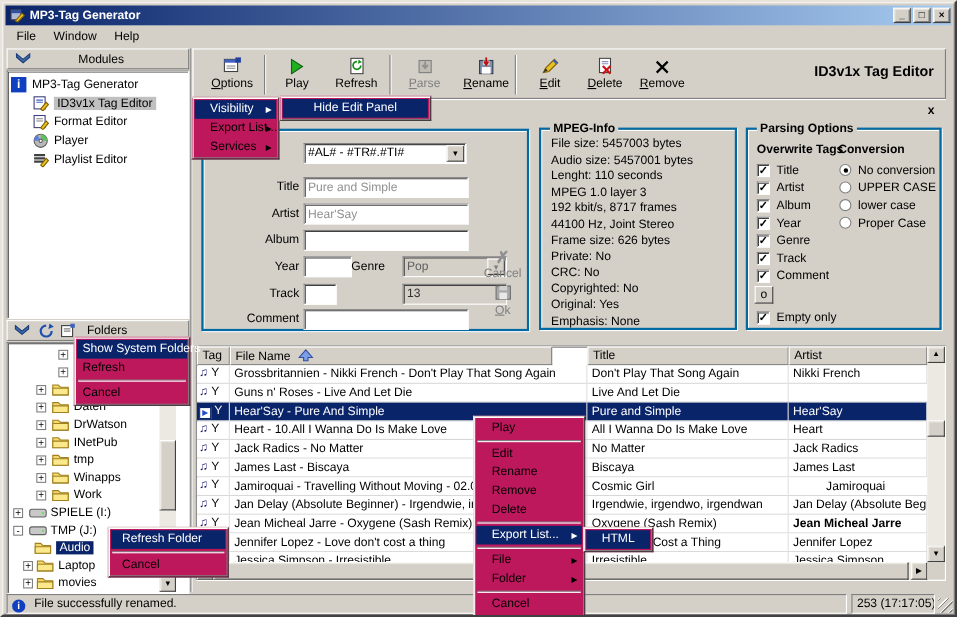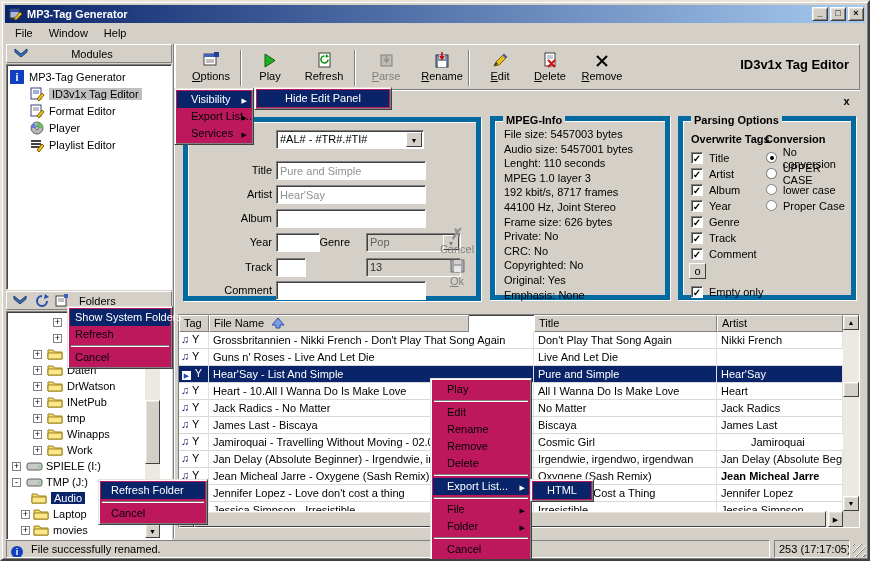--- a/index.html
+++ b/index.html
@@ -2,21 +2,21 @@
 <html><head>
 <meta charset="utf-8">
 <style>
   * { margin:0; padding:0; box-sizing:border-box; }
   html,body { width:870px; height:561px; font-family:"Liberation Sans", sans-serif; font-size:11px; color:#000; }
   #win { position:relative; width:870px; height:561px; background:#d4d0c8; overflow:hidden;
          border:2px solid; border-color:#e8e4dc #404040 #404040 #e8e4dc; box-shadow:inset 1px 1px 0 #fff, inset -1px -1px 0 #808080; }
   .abs { position:absolute; }
   .sunken { border:1px solid; border-color:#808080 #fff #fff #808080; box-shadow:inset 1px 1px 0 #404040; background:#fff; }
   .raisedbar { border:1px solid; border-color:#fff #808080 #808080 #fff; }
-  .etched { border:5px solid #0369a1; box-shadow:1px 1px 0 #fff, inset 1px 1px 0 #fff; }
+  .etched { border:2px solid #0369a1; box-shadow:1px 1px 0 #fff, inset 1px 1px 0 #fff; }
   .titlebar { left:3px; top:3px; right:3px; height:18px; background:linear-gradient(to right,#0a246a,#a6caf0);
               display:flex; align-items:center; padding-left:4px; color:#fff; font-weight:bold; }
   .tbtn { width:16px; height:14px; background:#d4d0c8; border:1px solid; border-color:#fff #404040 #404040 #fff;
           box-shadow:inset 1px 1px 0 #e8e4dc, inset -1px -1px 0 #808080; font-size:9px; line-height:11px; text-align:center;
           margin-left:2px; color:#000; font-weight:bold; }
   .menubar { left:3px; top:22px; right:3px; height:18px; display:flex; align-items:center; gap:2px; padding-left:3px; }
   .menubar span { padding:2px 7px; }
   .hdrbar { background:#d4d0c8; display:flex; align-items:center; font-weight:normal; }
   .tree { background:#fff; overflow:hidden; }
   .trow { height:16px; display:flex; align-items:center; white-space:nowrap; }
@@ -468,21 +468,21 @@
         </div>
       <div class="cbrow" style="left:83px; top:78px;">
           <span class="rad"></span>
           <span>Proper Case</span>
         </div>
     </div>
   </div>
 
   <div class="abs sunken" style="left:176px; top:312px; width:682px; height:214px; background:#fff;">
     <div class="th" style="left:0; width:30px;">Tag</div>
-    <div class="th" style="left:30px; width:260px;">
+    <div class="th" style="left:30px; width:293px;">
       <span>File Name</span>
       <svg width="14" height="12" viewBox="0 0 14 12" style="vertical-align:-2px; margin-left:4px">
           <path d="M7 1 L13 8 L9 8 L9 11 L5 11 L5 8 L1 8 Z" fill="#7b9ee6" stroke="#3050a0"></path>
         </svg>
     </div>
     <div class="th" style="left:355px; width:183px;">Title</div>
     <div class="th" style="left:538px; width:126px;">Artist</div>
 
     <div id="rows" class="abs" style="left:0; top:17px; width:664px; height:180px; overflow:hidden;">
         <div class="filerow" style="top: 0px;">
@@ -491,21 +491,21 @@
           <div class="cell" style="left: 355px; width: 183px;">Don't Play That Song Again</div>
           <div class="cell" style="left: 538px; width: 126px;">Nikki French</div>
         </div>
         <div class="filerow" style="top: 17px;">
           <div class="cell" style="left: 0px; width: 30px; padding: 1px 2px;"><span class="note">♫</span> <span>Y</span></div>
           <div class="cell" style="left: 30px; width: 325px;">Guns n' Roses - Live And Let Die</div>
           <div class="cell" style="left: 355px; width: 183px;">Live And Let Die</div>
         </div>
         <div class="filerow sel" style="top: 34px;">
           <div class="cell" style="left: 0px; width: 30px; padding: 1px 2px;"><span style="display:inline-block;width:11px;height:11px;background:#fff;border:1px solid #0a246a;color:#2050c0;font-size:7px;line-height:10px;text-align:center;vertical-align:-1px;">▶</span> <span>Y</span></div>
-          <div class="cell" style="left: 30px; width: 325px;">Hear'Say - List And Simple</div>
+          <div class="cell" style="left: 30px; width: 325px;">Hear'Say - Pure And Simple</div>
           <div class="cell" style="left: 355px; width: 183px;">Pure and Simple</div>
           <div class="cell" style="left: 538px; width: 126px;">Hear'Say</div>
         </div>
         <div class="filerow" style="top: 51px;">
           <div class="cell" style="left: 0px; width: 30px; padding: 1px 2px;"><span class="note">♫</span> <span>Y</span></div>
           <div class="cell" style="left: 30px; width: 325px;">Heart - 10.All I Wanna Do Is Make Love</div>
           <div class="cell" style="left: 355px; width: 183px;">All I Wanna Do Is Make Love</div>
           <div class="cell" style="left: 538px; width: 126px;">Heart</div>
         </div>
         <div class="filerow" style="top: 68px;">

